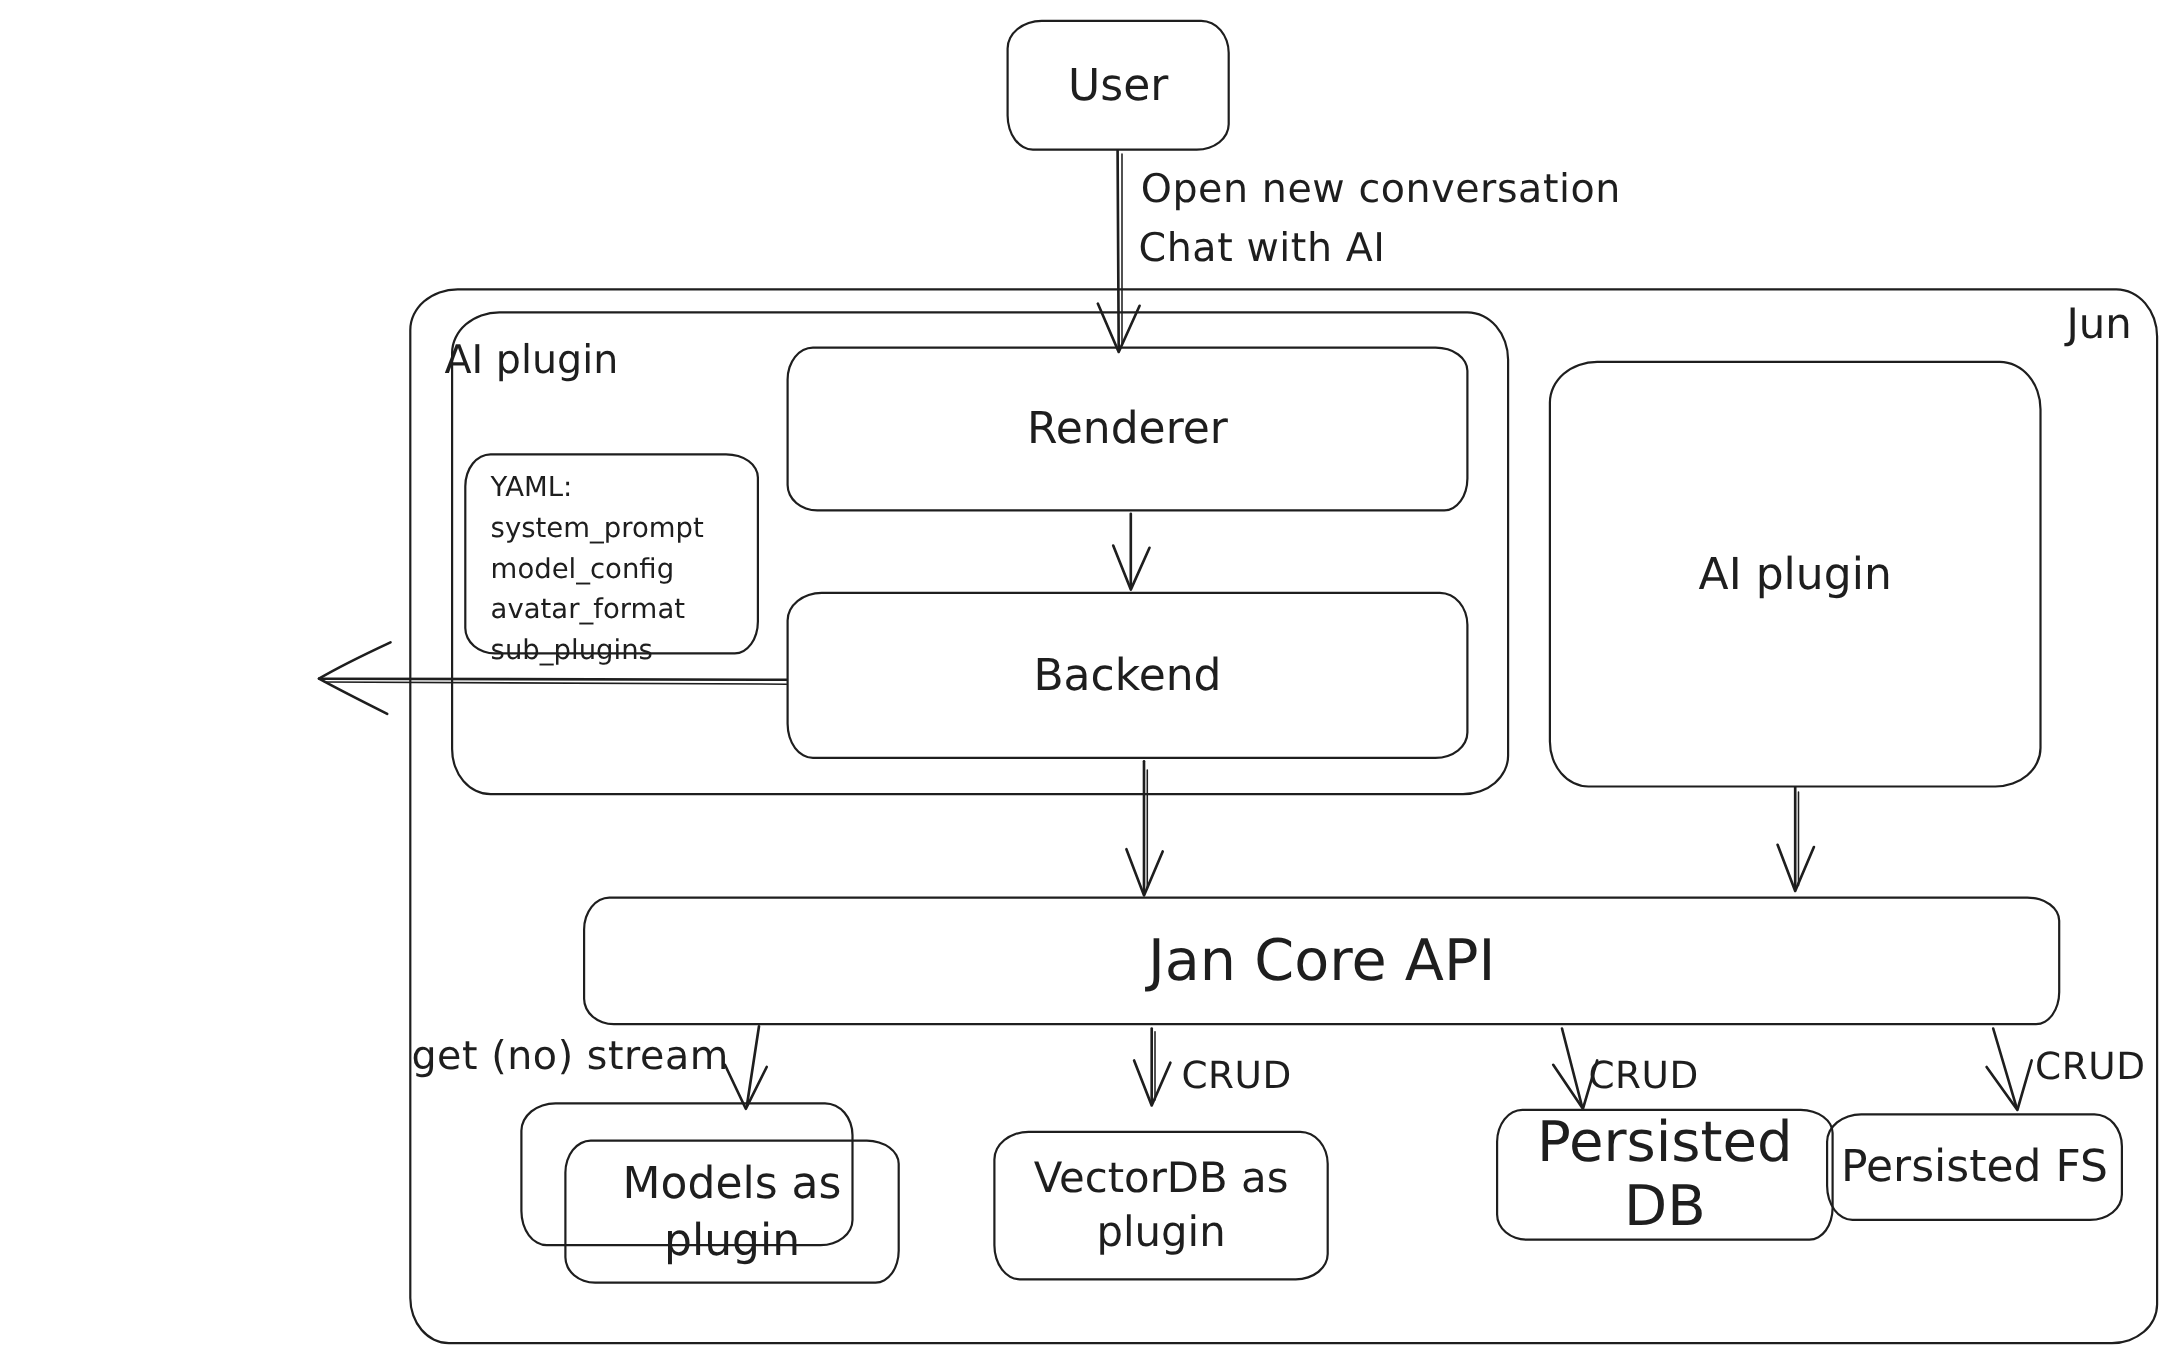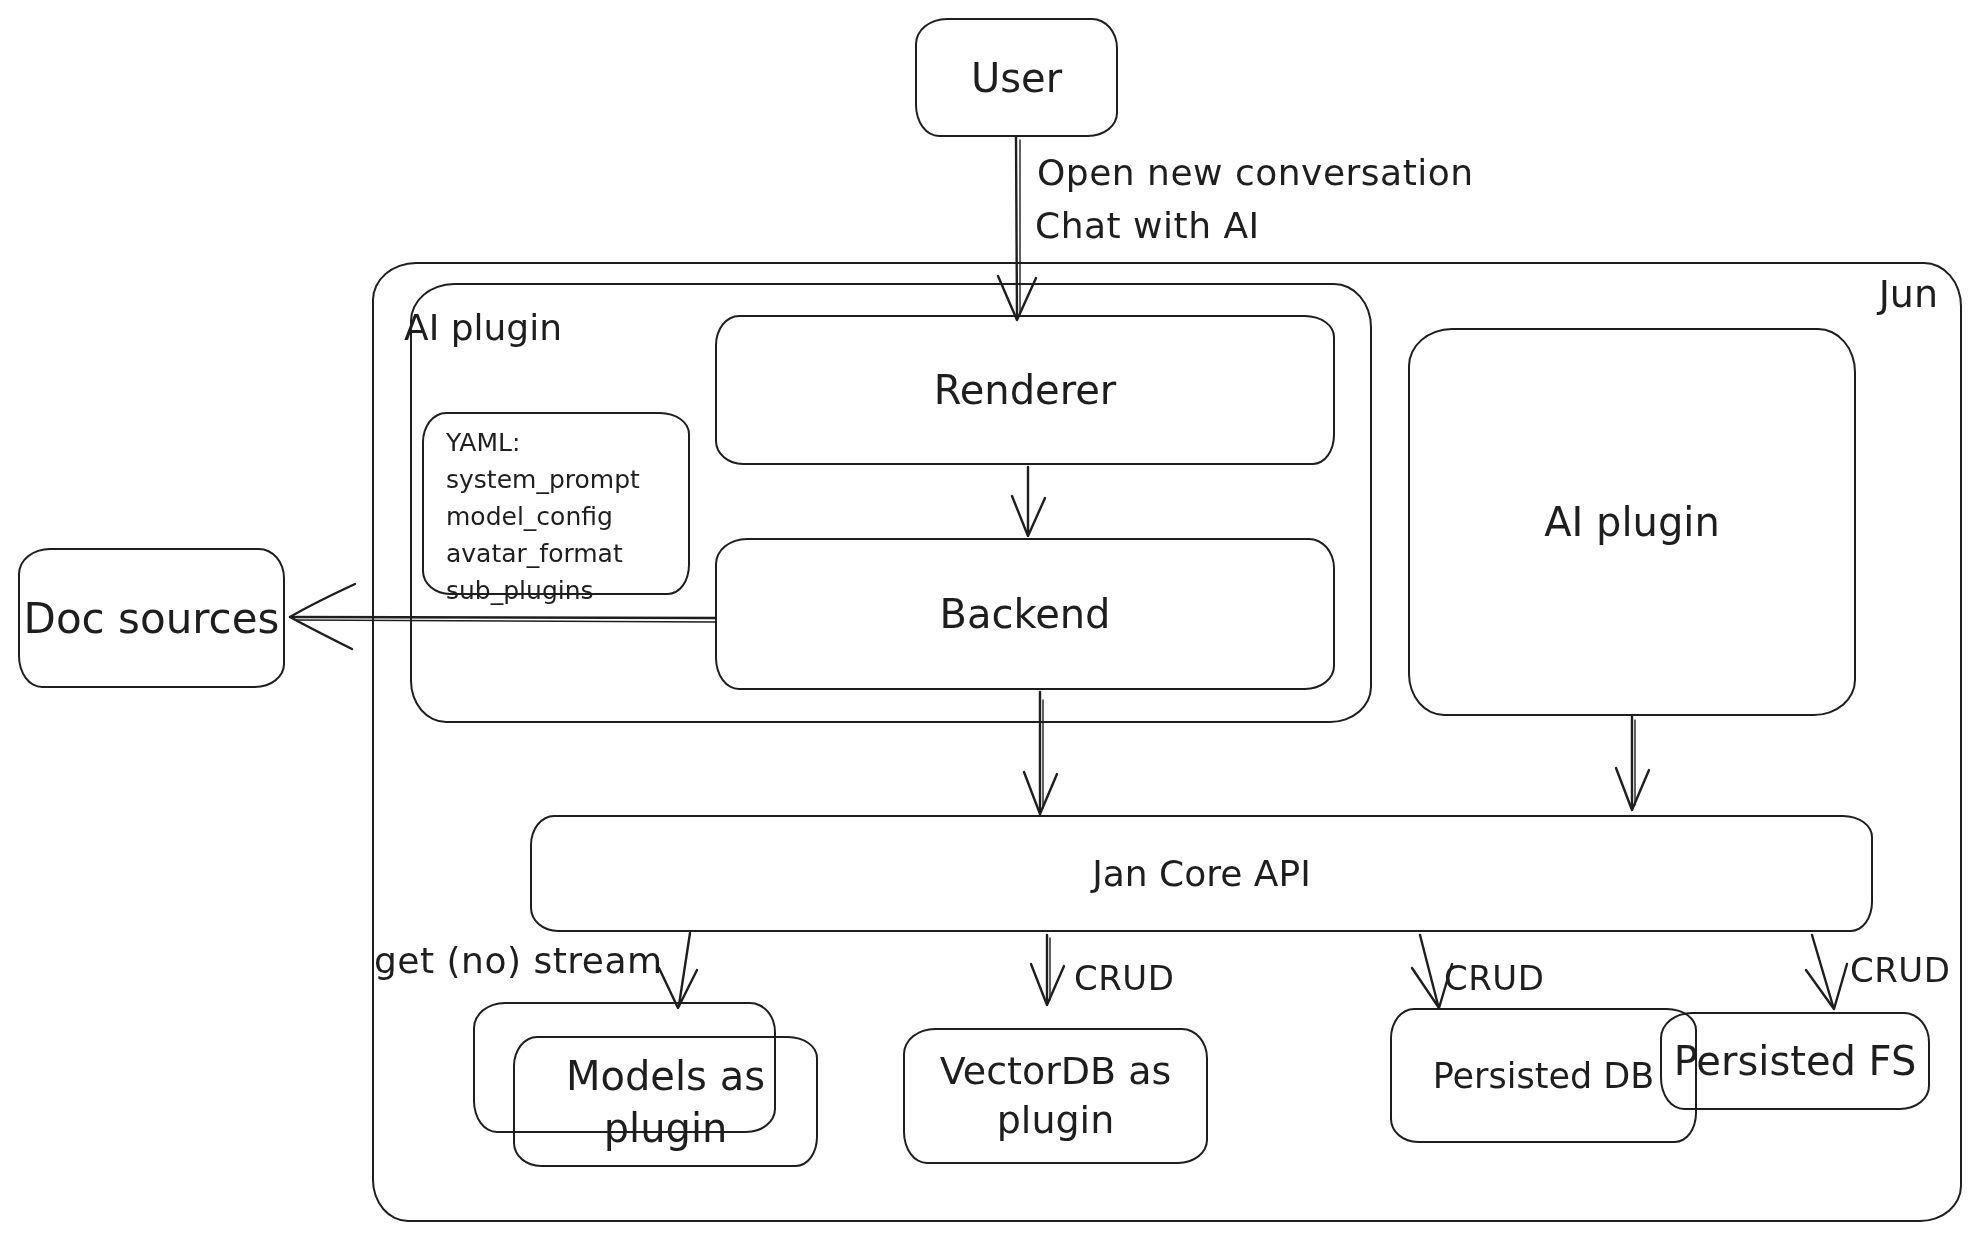--- a/index.html
+++ b/index.html
@@ -49,27 +49,27 @@
   .n-jan         { left: 372px;  top: 262px;  width: 1590px; height: 960px; }
   .n-jan .lbl    { position: absolute; top: 8px;  right: 22px; font-size: 38px; }
   .n-aigroup     { left: 410px;  top: 283px;  width: 962px;  height: 440px; }
   .n-aigroup .lbl{ position: absolute; top: 22px; left: -8px; font-size: 36px; white-space: nowrap; background: transparent; }
   .n-renderer    { left: 715px;  top: 315px;  width: 620px;  height: 150px; font-size: 40px; }
   .n-backend     { left: 715px;  top: 538px;  width: 620px;  height: 152px; font-size: 40px; }
   .n-yaml        { left: 422px;  top: 412px;  width: 268px;  height: 183px; border-width: 2.2px; }
   .n-yaml .yaml-lines { position: absolute; left: 22px; top: 10px; text-align: left; font-size: 25px; line-height: 37px; }
   .n-airight     { left: 1408px; top: 328px;  width: 448px;  height: 388px; font-size: 40px; }
   .n-docsources  { left: 18px;   top: 548px;  width: 267px;  height: 140px; font-size: 42px; }
-  .n-coreapi     { left: 530px;  top: 815px;  width: 1343px; height: 117px; font-size: 36px; }
+  .n-coreapi     { left: 530px;  top: 815px;  width: 1343px; height: 117px; font-size: 52px; }
   .n-modelsback  { left: 473px;  top: 1002px; width: 303px;  height: 131px; }
   .n-modelsfront { left: 513px;  top: 1036px; width: 305px;  height: 131px; font-size: 40px; line-height: 1.3; }
   .n-modelsfront .lbl { width: 240px; }
   .n-vectordb    { left: 903px;  top: 1006px; width: 305px;  height: 136px; font-size: 38px; line-height: 1.3; margin-top: 22px; }
   .n-vectordb .lbl { width: 250px; }
-  .n-persisteddb { left: 1390px; top: 1008px; width: 307px;  height: 135px; font-size: 35px; }
+  .n-persisteddb { left: 1360px; top: 1008px; width: 307px;  height: 120px; font-size: 51px; }
   .n-persistedfs { left: 1660px; top: 1012px; width: 270px;  height: 98px; font-size: 40px; }
 
   .el-open-conv  { left: 1037px; top: 152px; }
   .el-chat-ai    { left: 1035px; top: 205px; }
   .el-stream     { left: 374px;  top: 940px; }
   .el-crud-vdb   { left: 1074px; top: 958px; font-size: 34px; }
   .el-crud-pdb   { left: 1444px; top: 958px; font-size: 34px; }
   .el-crud-pfs   { left: 1850px; top: 950px; font-size: 34px; }
 </style>
 </head>
@@ -149,23 +149,20 @@
       <div>model_config</div>
       <div>avatar_format</div>
       <div>sub_plugins</div>
     </div>
   </div>
 
   <div class="node sketch-c n-airight">
     <span class="lbl">AI plugin</span>
   </div>
 
-  <div class="node sketch-a n-docsources">
-    <span class="lbl">Doc sources</span>
-  </div>
 
   <div class="node sketch-b n-coreapi">
     <span class="lbl">Jan Core API</span>
   </div>
 
   <div class="node sketch-a n-modelsback"></div>
   <div class="node sketch-b n-modelsfront">
     <span class="lbl">Models as plugin</span>
   </div>
 

